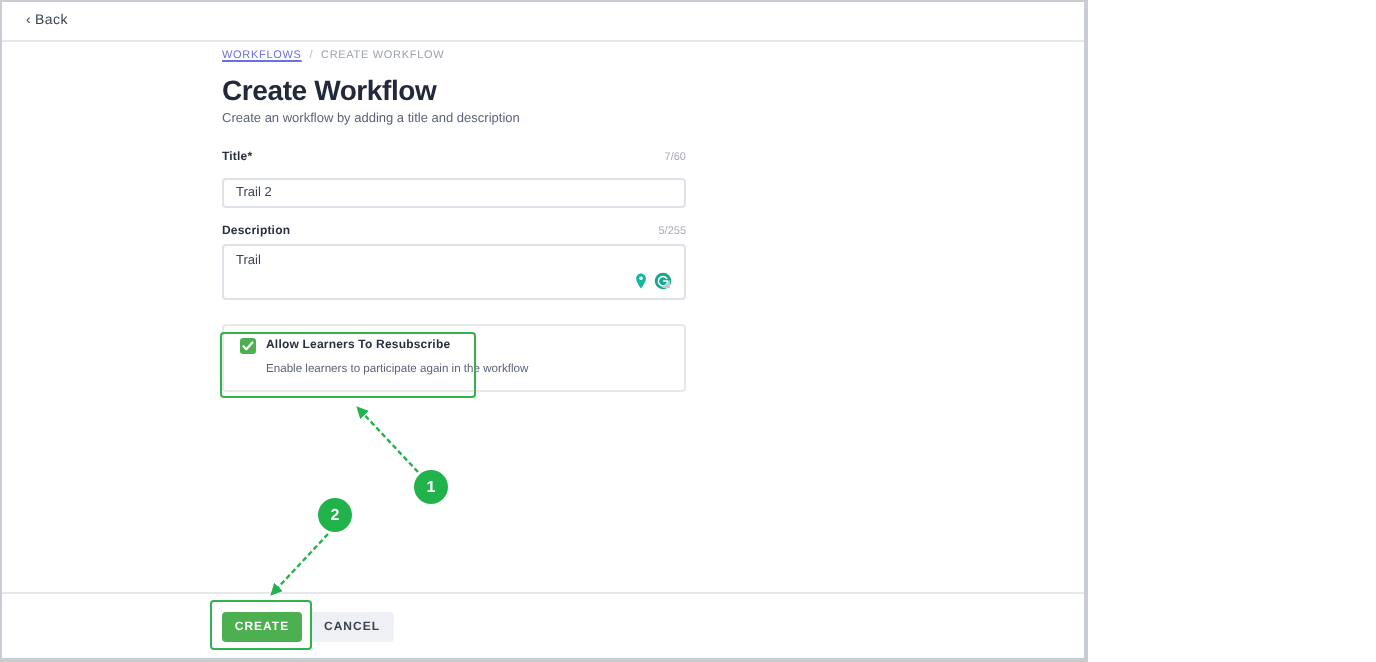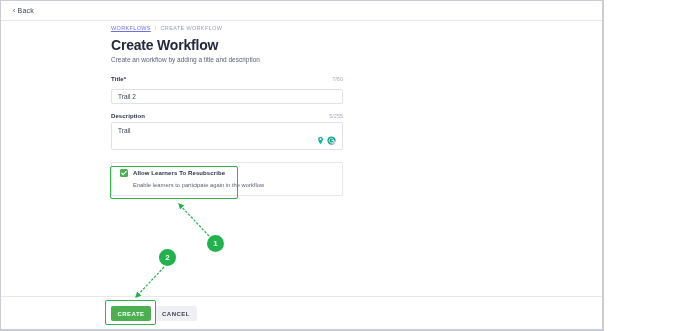--- a/index.html
+++ b/index.html
@@ -7,21 +7,21 @@
     padding: 0;
     background: #ffffff;
   }
   body {
     font-family: "Liberation Sans", sans-serif;
     -webkit-font-smoothing: antialiased;
   }
 
   .screen {
     position: relative;
-    width: 604px;
+    width: 544px;
     height: 331px;
     box-sizing: border-box;
     background: #ffffff;
     border: 1px solid #c9ccd2;
     border-right-width: 2px;
     border-bottom-width: 2px;
     overflow: hidden;
   }
 
   

